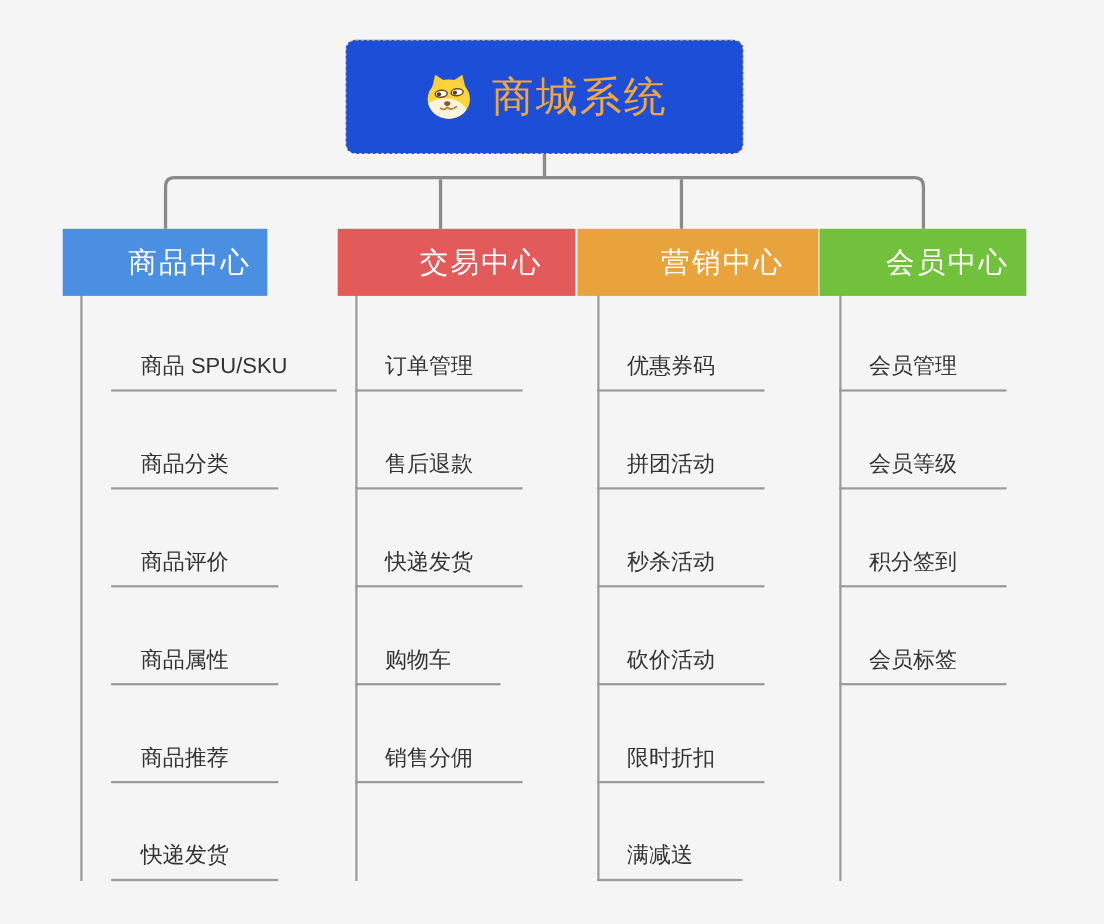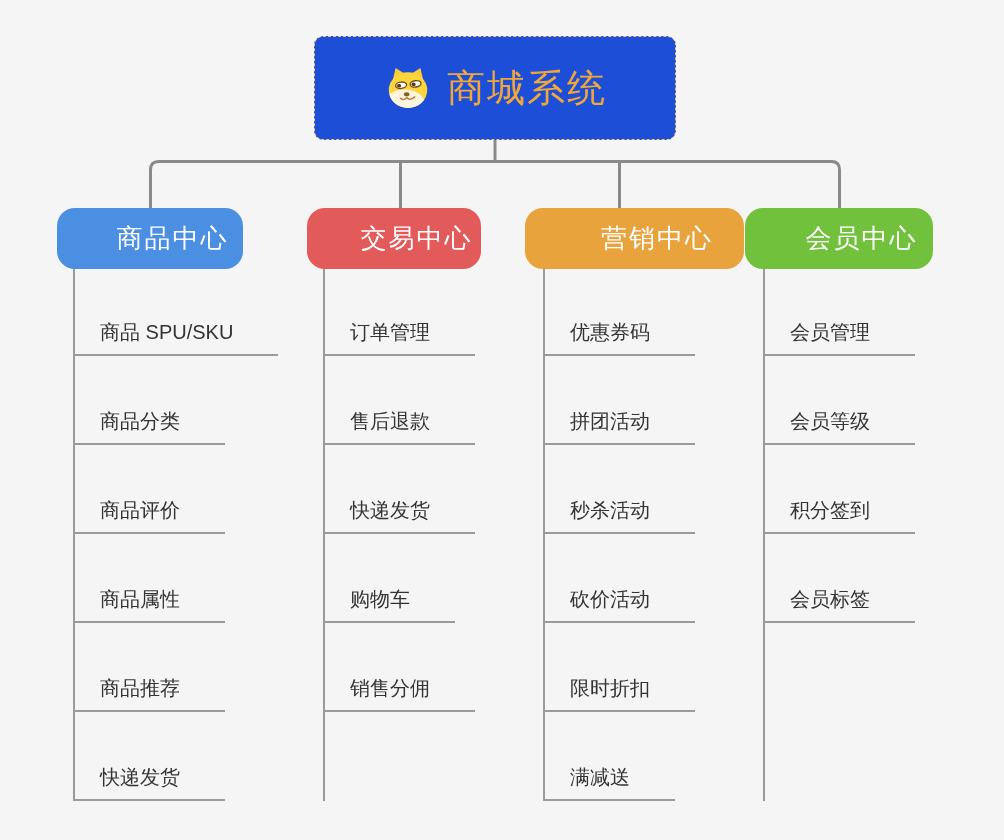--- a/index.html
+++ b/index.html
@@ -17,31 +17,31 @@
   .connectors .thin{stroke:var(--thin-line);stroke-width:2;}
 
   .root-node{
     position:absolute;left:314px;top:36px;width:362px;height:104px;
     background:#1d4ed8;border:1px dashed var(--root-border);border-radius:9px;
     display:flex;align-items:center;justify-content:center;gap:14px;cursor:pointer;
   }
   .root-label{font-size:38px;letter-spacing:2px;color:var(--accent);}
 
   .branch-node{
-    position:absolute;top:208px;height:61px;border-radius:18px;cursor:pointer;
+    position:absolute;top:208px;height:61px;border-radius:0;cursor:pointer;
     display:flex;align-items:center;justify-content:center;padding-left:45px;
   }
   .branch-node span{color:#ffffff;font-size:26px;letter-spacing:2px;}
   .b0{left:57px;width:186px;}
-  .b1{left:307px;width:174px;}
+  .b1{left:307px;width:216px;}
   .b2{left:525px;width:219px;}
   .b3{left:745px;width:188px;}
 
   .leaf-col{position:absolute;top:267px;}
-  .c0{left:73px;}
+  .c0{left:73px;padding-left:28px;}
   .c1{left:323px;}
   .c2{left:543px;}
   .c3{left:763px;}
   .leaf{
     height:89px;width:max-content;
     display:flex;align-items:flex-end;
     padding:0 45px 8px 27px;
     border-bottom:2px solid var(--thin-line);
     cursor:pointer;
   }

